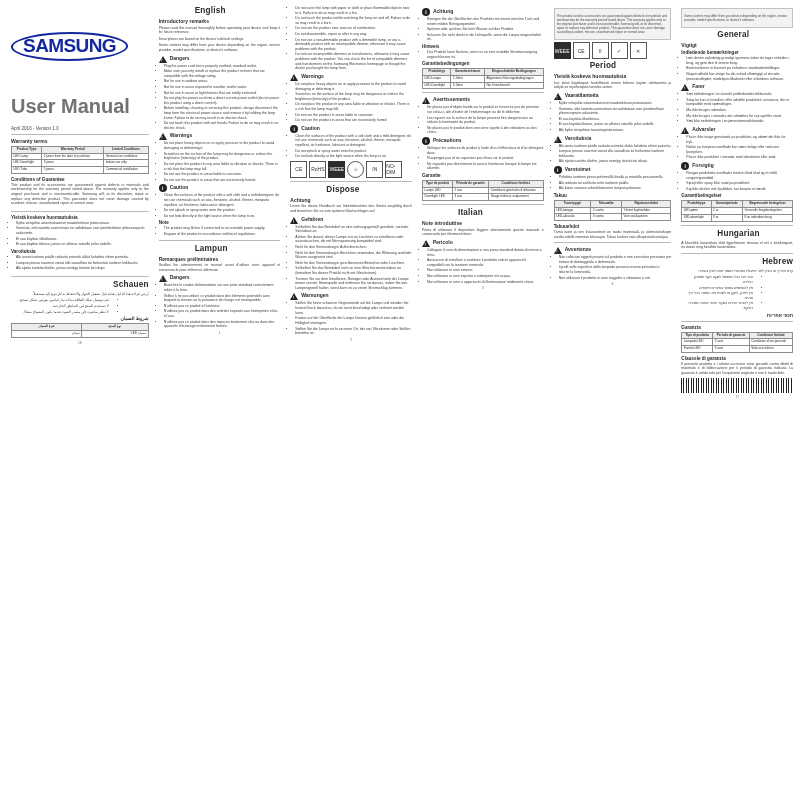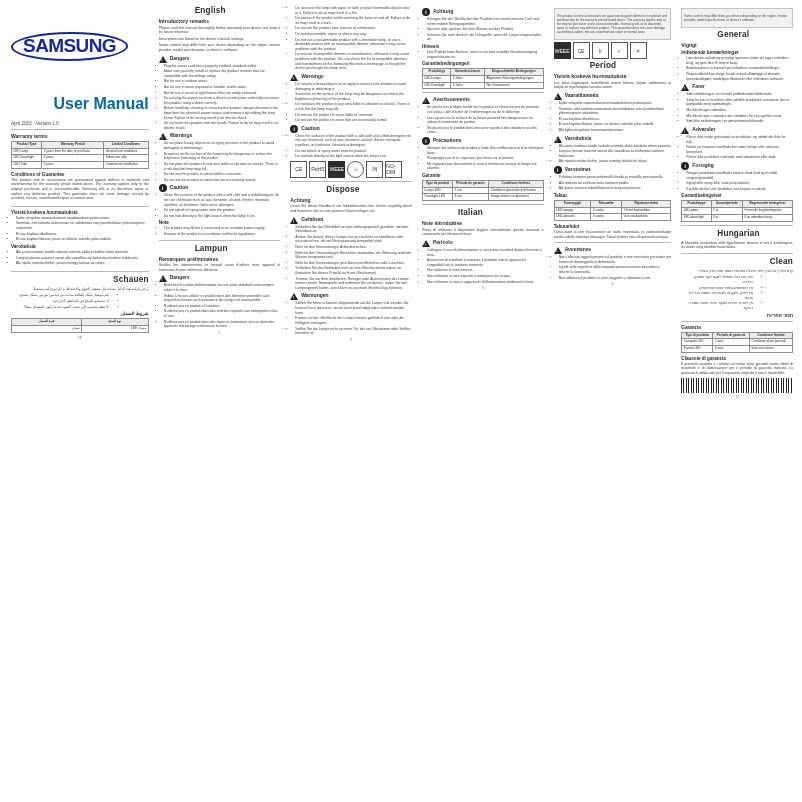--- a/index.html
+++ b/index.html
@@ -24,21 +24,21 @@
   ul.t{margin:0 0 2px 0;padding-left:5px;}
   ul.t li{font-size:3.5px;line-height:1.32;margin-bottom:1px;color:#3a3a3a;}
   .tiny{font-size:3.1px;line-height:1.3;color:#4a4a4a;}
   .rule{border:0;border-top:.5px solid #b9b9b9;margin:3px 0;}
 
   
   .cover{padding-top:26px;}
   .samsung{font-size:19px;font-weight:bold;letter-spacing:-.6px;color:#1428a0;font-family:"Liberation Sans",sans-serif;}
   .samsung .oval{display:inline-block;border:2px solid #1428a0;border-radius:50%;padding:1px 10px 2px 10px;transform:skewX(-7deg);}
   .samsung .oval i{font-style:normal;display:inline-block;transform:skewX(7deg);}
-  .manual-title{font-size:16px;font-weight:bold;margin:34px 0 0 0;color:#0369a1;text-align:right;}
+  .manual-title{font-size:20px;font-weight:bold;margin:34px 0 0 0;color:#737373;}
   .manual-date{font-size:4.6px;margin:8px 0 0 0;color:#444;}
 
   
   .icorow{display:flex;align-items:flex-start;gap:3px;margin:2px 0 1px 0;}
   .tri{width:0;height:0;border-left:4px solid transparent;border-right:4px solid transparent;border-bottom:7px solid #222;position:relative;flex:none;margin-top:1px;}
   .tri:after{content:"!";position:absolute;left:-1.4px;top:2px;font-size:4px;color:#fff;font-weight:bold;}
   .ibox{width:8px;height:8px;border-radius:50%;background:#222;color:#fff;font-size:5px;text-align:center;line-height:8px;font-weight:bold;flex:none;}
   .icolabel{font-size:5px;font-weight:bold;}
 
   
@@ -548,21 +548,21 @@
       </table>
 
       <hr class="rule">
 
       <h1 class="lang">Hungarian</h1>
       <p class="t">A készülék használata előtt figyelmesen olvassa el ezt a kézikönyvet, és őrizze meg későbbi használatra.</p>
 
       <hr class="rule">
 
       <div class="rtl">
-        <h1 class="lang">Clean</h1>
+        <h1 class="lang">Hebrew</h1>
         <p class="t">קרא מדריך זה בעיון לפני הפעלת המכשיר ושמור אותו לעיון בעתיד.</p>
         <ul class="t">
           <li>חבר את כבל החשמל לשקע תקני ומוארק כהלכה.</li>
           <li>אין להשתמש במוצר באזורים פתוחים.</li>
           <li>אין לפרק, לתקן או לשנות את המוצר בכל דרך שהיא.</li>
           <li>אין להביט ישירות במקור האור כאשר המנורה דולקת.</li>
         </ul>
         <h3 class="sub2">תנאי אחריות</h3>
       </div>
 

